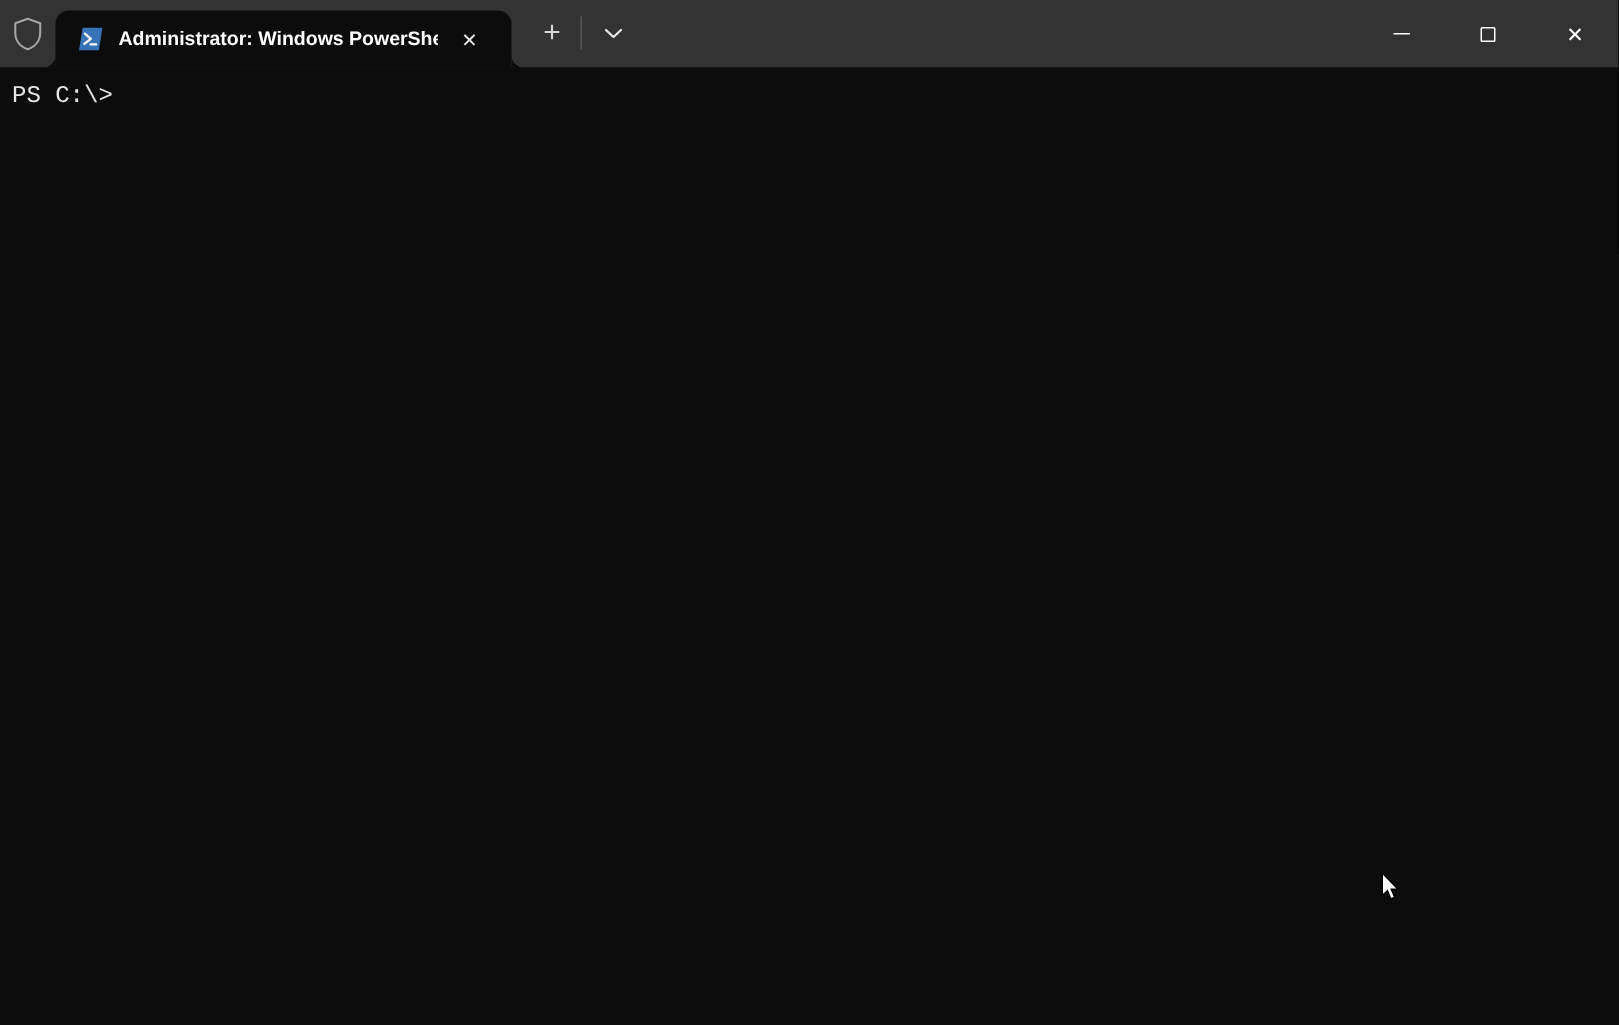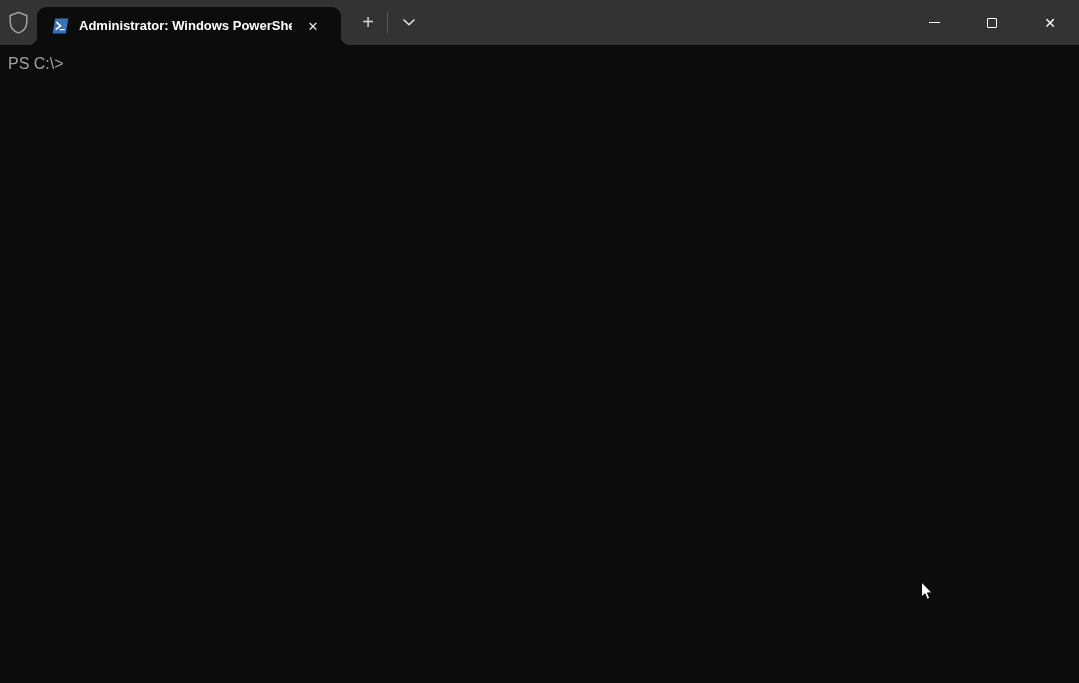--- a/index.html
+++ b/index.html
@@ -131,24 +131,24 @@
   .glyph-close { font-size: 14px; font-weight: 400; line-height: 1; }
 
   
   .terminal {
     position: absolute;
     top: 45px; left: 0; right: 0; bottom: 0;
     background: #0c0c0c;
     padding: 9px 8px;
   }
   .prompt-line {
-    font-family: Liberation Sans, sans-serif;
+    font-family: Liberation Mono, monospace;
     font-size: 16px;
     line-height: 20px;
-    color: #a3a3a3;
+    color: #e5e5e5;
     white-space: pre;
   }
 
   
   .mouse-cursor {
     position: absolute;
     left: 920px;
     top: 581px;
     pointer-events: none;
   }

